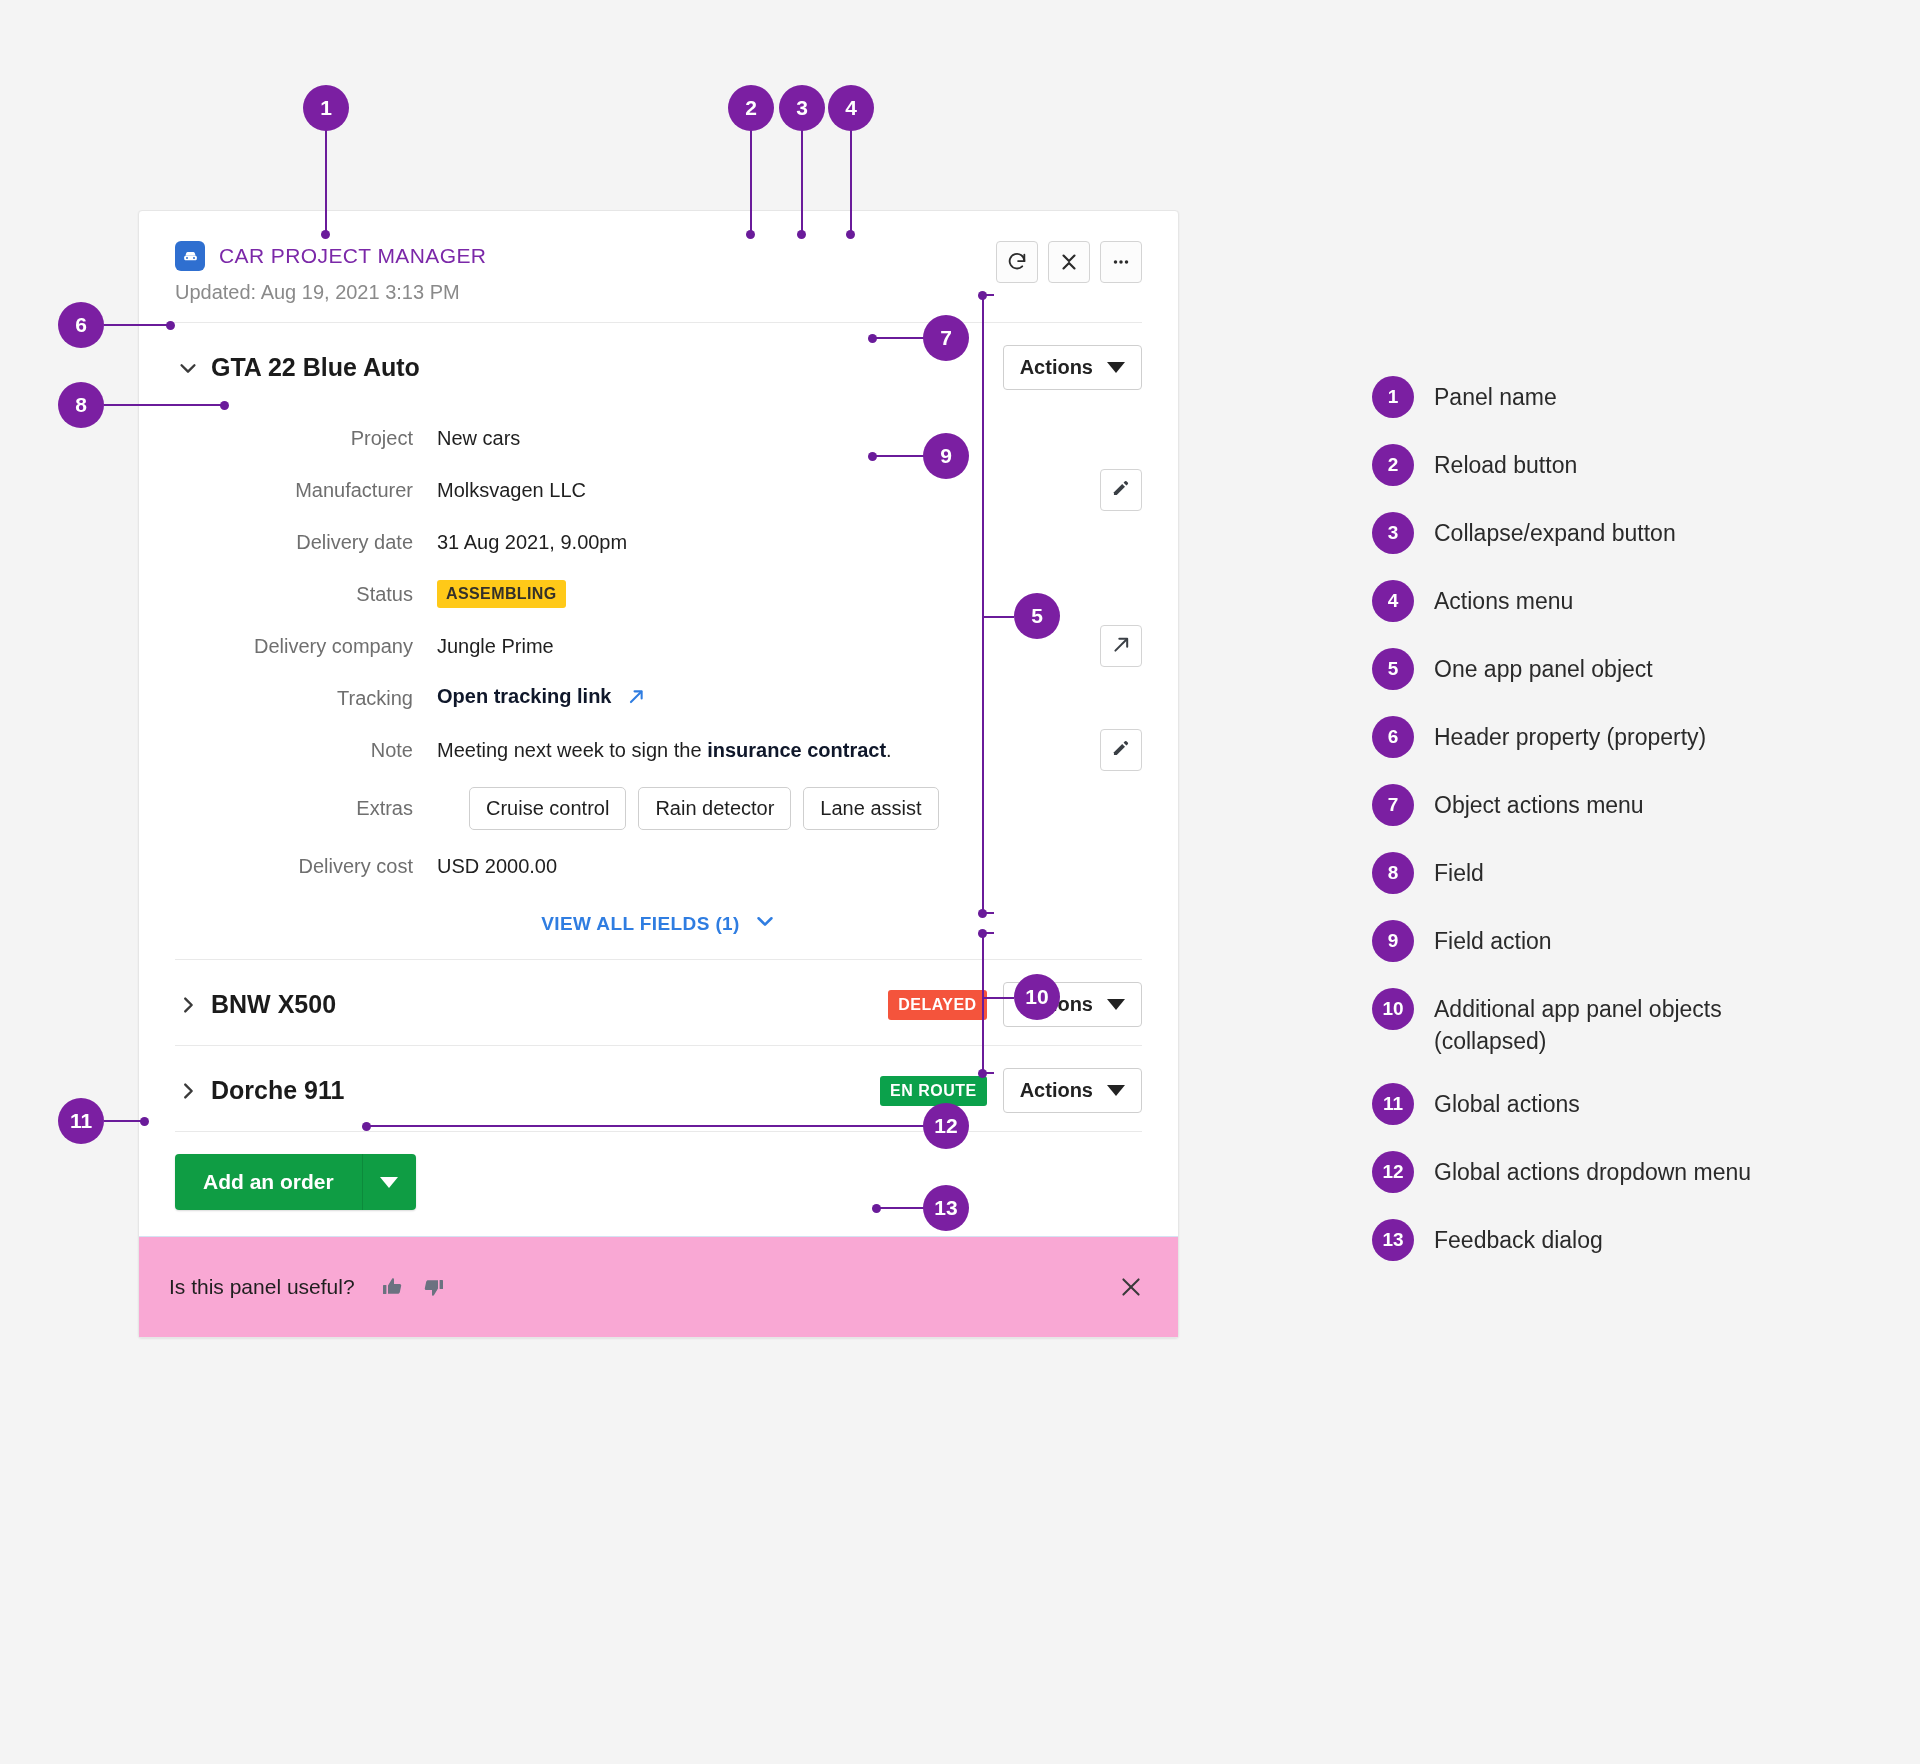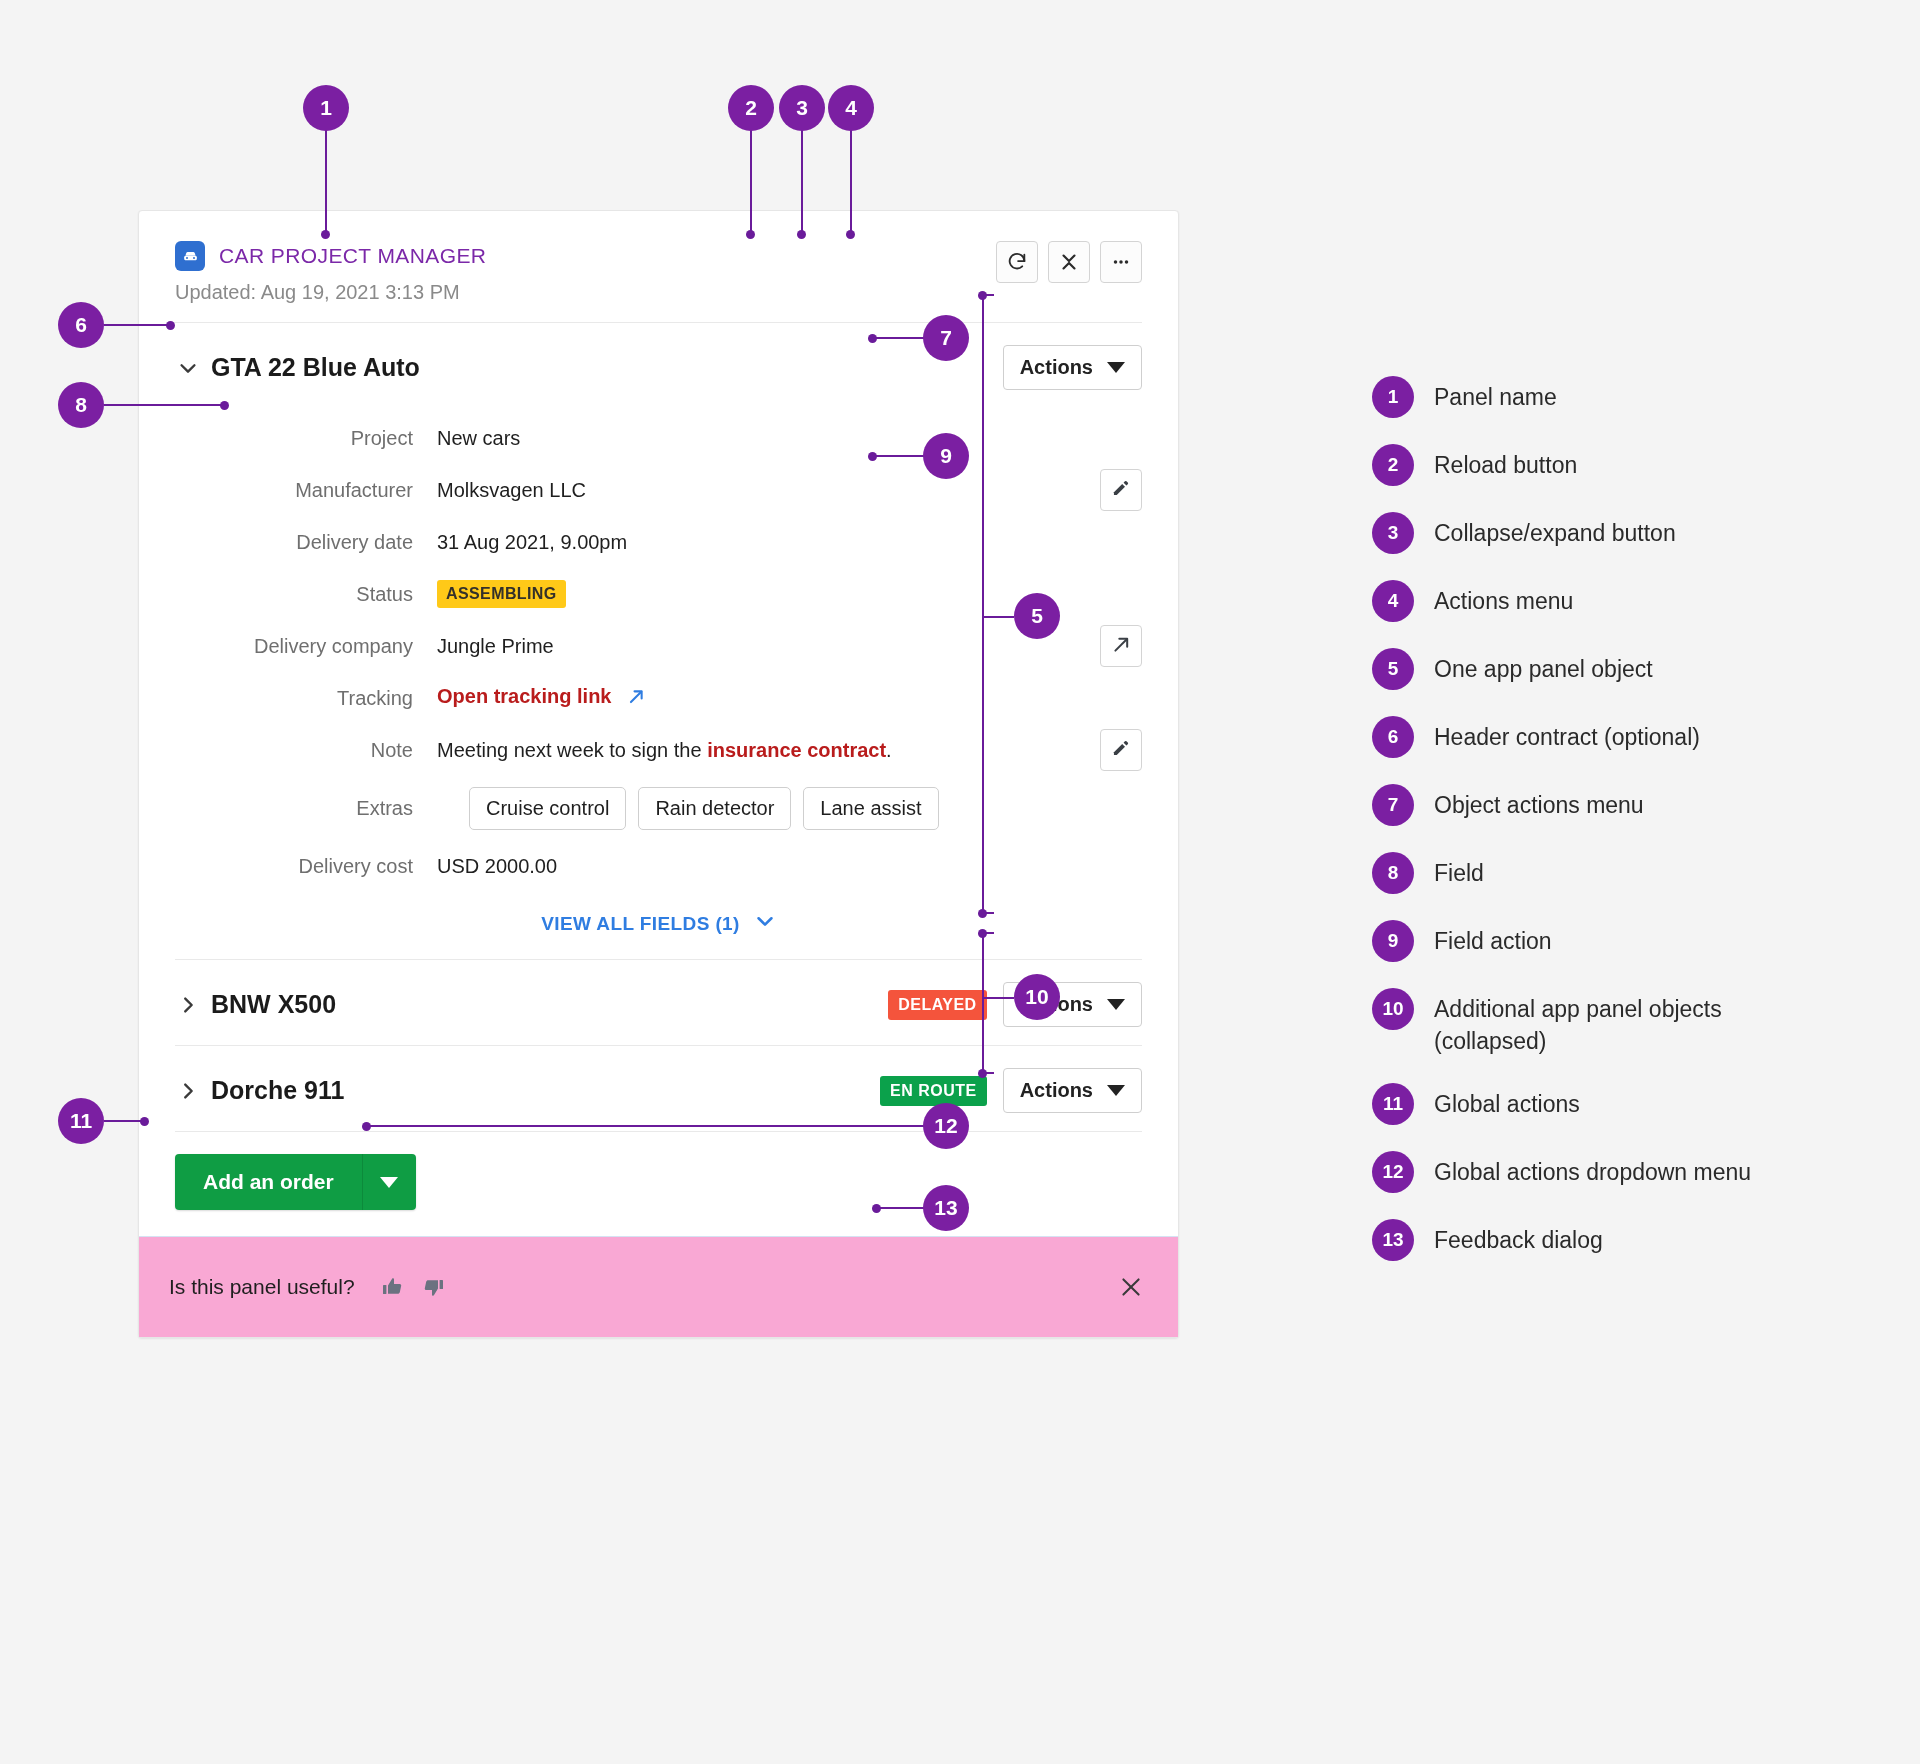--- a/index.html
+++ b/index.html
@@ -66,21 +66,21 @@
   .caret { width:0;height:0;border-left:9px solid transparent;border-right:9px solid transparent;border-top:11px solid #222; }
 
   
   .fields { padding: 4px 36px 0 36px; }
   .field-row { display: flex; align-items: center; min-height: 52px; position: relative; }
   .f-label {
     width: 262px; text-align: right; padding-right: 24px;
     color: #6f6f6f; font-size: 20px; flex: 0 0 auto;
   }
   .f-value { font-size: 20px; color: #1f1f1f; flex: 1 1 auto; }
-  .f-value a, .link { color: #b91c1c; font-weight: 700; text-decoration: none; cursor: pointer; }
+  .f-value a, .link { color: #0f172a; font-weight: 700; text-decoration: none; cursor: pointer; }
   .status-pill {
     display: inline-block; background: #ffc918; color: #33302a;
     font-size: 16px; font-weight: 700; letter-spacing: .4px;
     padding: 5px 9px; border-radius: 3px;
   }
   .f-action {
     width: 42px; height: 42px; border: 1px solid #d4d4d4; border-radius: 4px; background: #fff;
     display: flex; align-items: center; justify-content: center; cursor: pointer; flex: 0 0 auto;
   }
   .chips { display: flex; gap: 12px; flex-wrap: wrap; }
@@ -458,21 +458,21 @@
     <div class="legend-item">
       <span class="legend-num">4</span>
       <span class="legend-label">Actions menu</span>
     </div>
     <div class="legend-item">
       <span class="legend-num">5</span>
       <span class="legend-label">One app panel object</span>
     </div>
     <div class="legend-item">
       <span class="legend-num">6</span>
-      <span class="legend-label">Header contract (optional)</span>
+      <span class="legend-label">Header property (property)</span>
     </div>
     <div class="legend-item">
       <span class="legend-num">7</span>
       <span class="legend-label">Object actions menu</span>
     </div>
     <div class="legend-item">
       <span class="legend-num">8</span>
       <span class="legend-label">Field</span>
     </div>
     <div class="legend-item">

